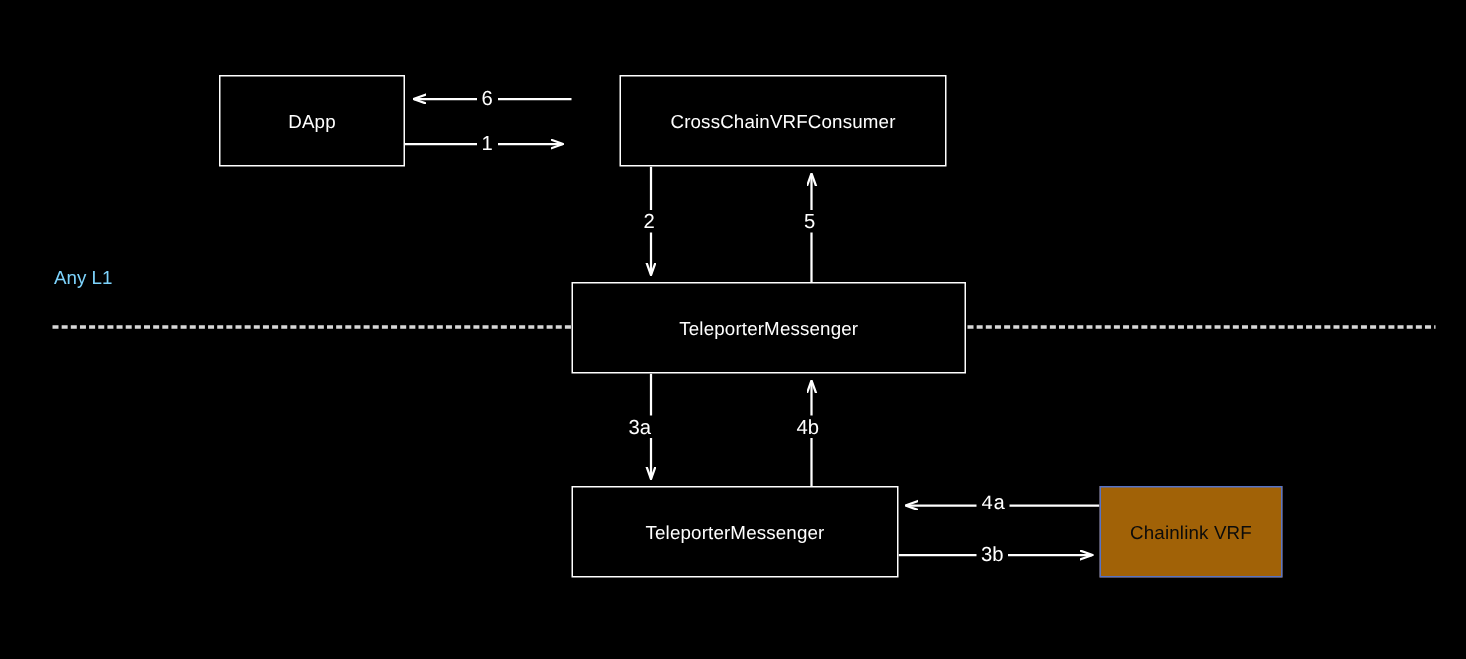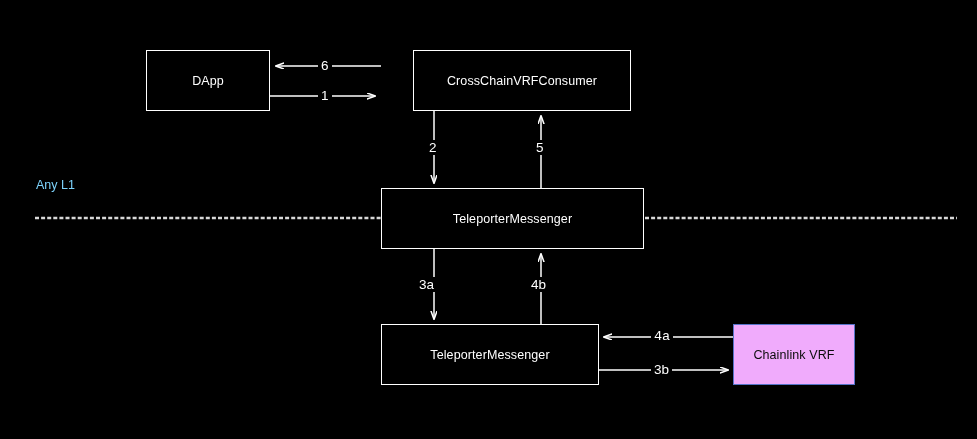--- a/index.html
+++ b/index.html
@@ -101,21 +101,21 @@
   </div>
 
   <div class="node-box node-dark" style="left:381px; top:188px; width:263px; height:61px;">
     <span>TeleporterMessenger</span>
   </div>
 
   <div class="node-box node-dark" style="left:381px; top:324px; width:218px; height:61px;">
     <span>TeleporterMessenger</span>
   </div>
 
-  <div class="node-box node-blue" style="left:733px; top:324px; width:122px; height:61px; background:#f0abfc; border:1.6px solid #5673c8;">
+  <div class="node-box node-blue" style="left:733px; top:324px; width:122px; height:61px; background:#a16207; border:1.6px solid #5673c8;">
     <span>Chainlink VRF</span>
   </div>
 
   <div class="edge-label" style="left:318px; top:58px;">6</div>
   <div class="edge-label" style="left:318px; top:88px;">1</div>
   <div class="edge-label" style="left:426px; top:140px;">2</div>
   <div class="edge-label" style="left:533px; top:140px;">5</div>
   <div class="edge-label" style="left:416px; top:277px;">3a</div>
   <div class="edge-label" style="left:528px; top:277px;">4b</div>
   <div class="edge-label" style="left:651px; top:329px;font-family:Liberation Mono, monospace;">4a</div>

